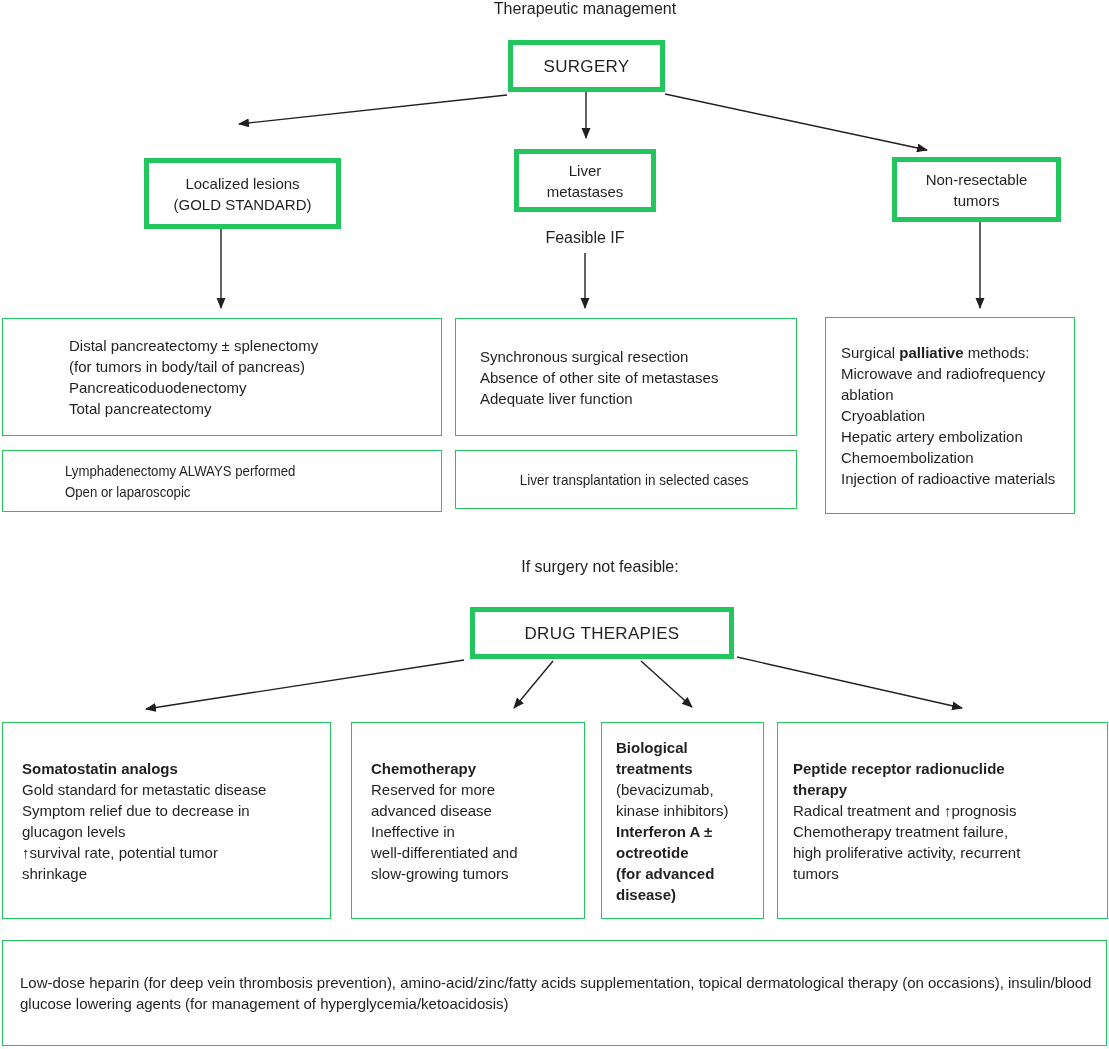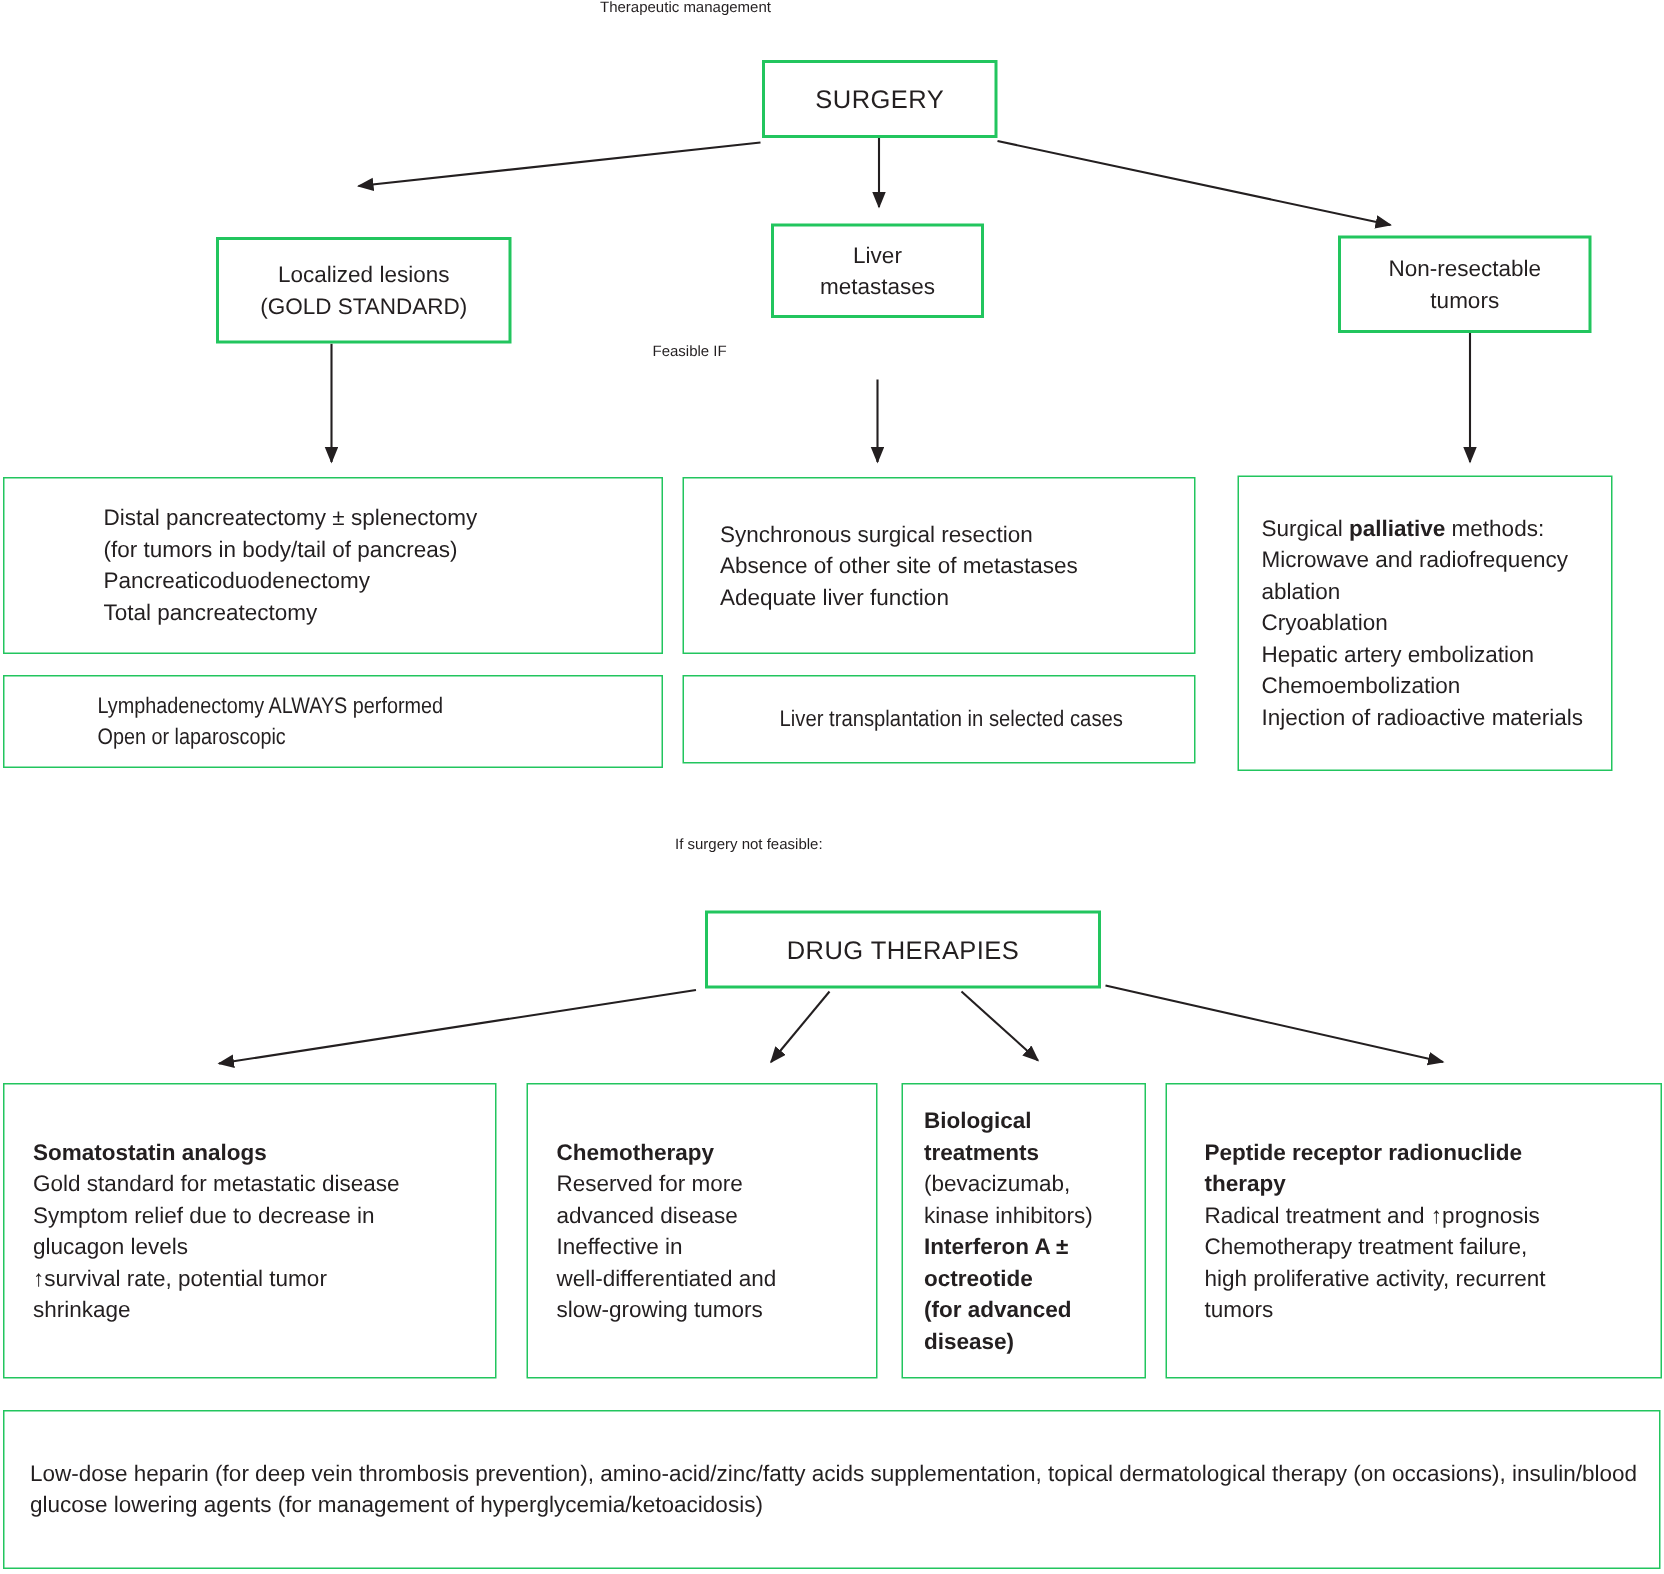--- a/index.html
+++ b/index.html
@@ -7,29 +7,29 @@
     position:relative;
     width:1109px;height:1049px;
     background:#ffffff;
     font-family:"Liberation Sans","DejaVu Sans",sans-serif;
     color:#231f20;
     overflow:hidden;
   }
   #arrows{position:absolute;left:0;top:0;width:1109px;height:1049px;pointer-events:none;}
   .box{
     position:absolute;
-    border:2px solid #22c55e;
+    border:5px solid #22c55e;
     background:#ffffff;
     box-sizing:border-box;
     display:flex;flex-direction:column;justify-content:center;
     font-size:15px;line-height:21px;
   }
   .box.thick{border-width:1.6px;padding-left:17px;}
   .center-text{align-items:center;text-align:center;}
-  .label{position:absolute;font-size:10px;text-align:left;}
+  .label{position:absolute;font-size:16px;text-align:center;}
   .caps{font-size:17px;letter-spacing:0.3px;}
   .ln{white-space:nowrap;}
   b{font-weight:bold;}
   .narrow{transform:scaleX(0.88);transform-origin:0 50%;white-space:nowrap;}
   .narrow-c{transform:scaleX(0.9);transform-origin:50% 50%;white-space:nowrap;}
   .pad-l{align-items:flex-start;}
   
   #title{left:400px;top:0px;width:370px;}
   #surgery{left:508px;top:40px;width:157px;height:52px;}
   #localized{left:144px;top:158px;width:197px;height:71px;}
@@ -39,21 +39,21 @@
   #loc-detail{left:2px;top:318px;width:440px;height:118px;padding-left:66px;}
   #liv-detail{left:455px;top:318px;width:342px;height:118px;padding-left:24px;}
   #pal-detail{left:825px;top:317px;width:250px;height:197px;padding-left:15px;}
   #lymph{left:2px;top:450px;width:440px;height:62px;padding-left:62px;}
   #transplant{left:455px;top:450px;width:342px;height:59px;}
   #notfeasible{left:450px;top:558px;width:300px;}
   #drug{left:470px;top:607px;width:264px;height:52px;}
   #somato{left:2px;top:722px;width:329px;height:197px;padding-left:19px;padding-right:8px;}
   #chemo{left:351px;top:722px;width:234px;height:197px;padding-left:19px;padding-right:6px;}
   #bio{left:601px;top:722px;width:163px;height:197px;padding-left:14px;padding-right:4px;}
-  #peptide{left:777px;top:722px;width:331px;height:197px;padding-left:25px;padding-right:8px;}
+  #peptide{left:777px;top:722px;width:331px;height:197px;padding-left:15px;padding-right:8px;}
   #additional{left:2px;top:940px;width:1105px;height:106px;padding-left:17px;padding-right:14px;}
   #additional .ln{white-space:normal;}
 </style>
 </head>
 <body>
 
 <div id="canvas">
 
   <svg id="arrows" viewBox="0 0 1109 1049" xmlns="http://www.w3.org/2000/svg">
     <defs>

